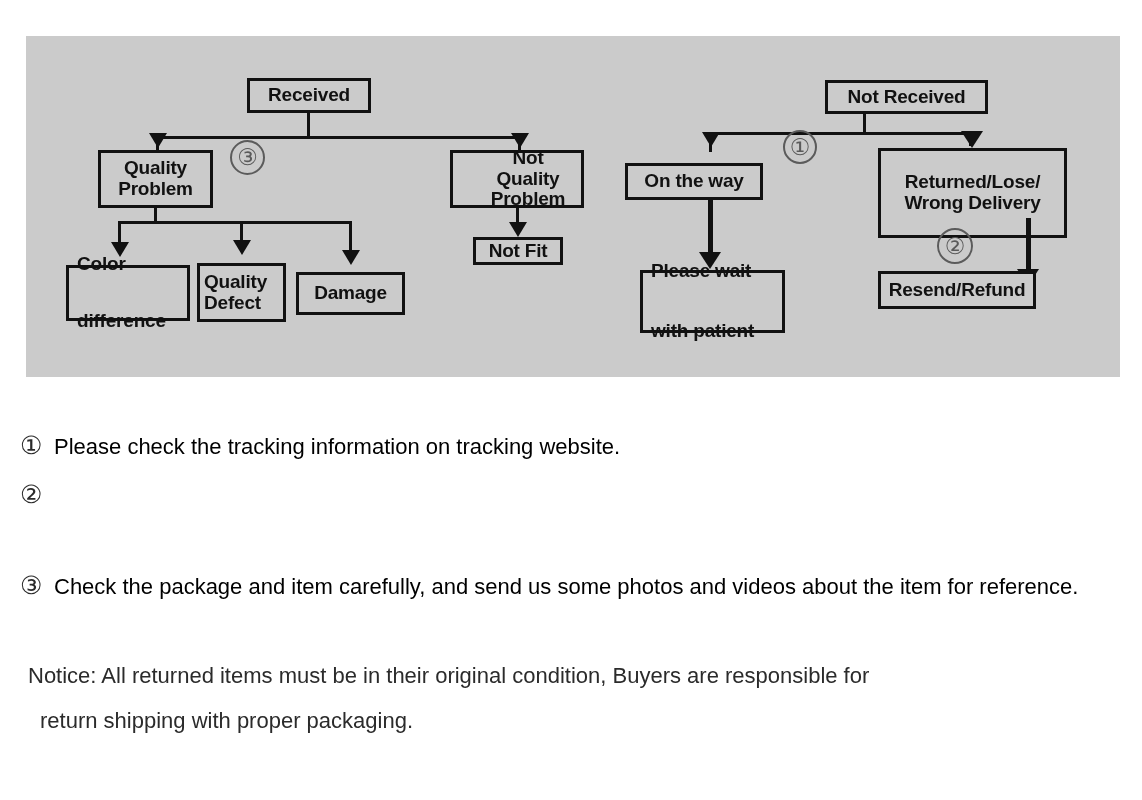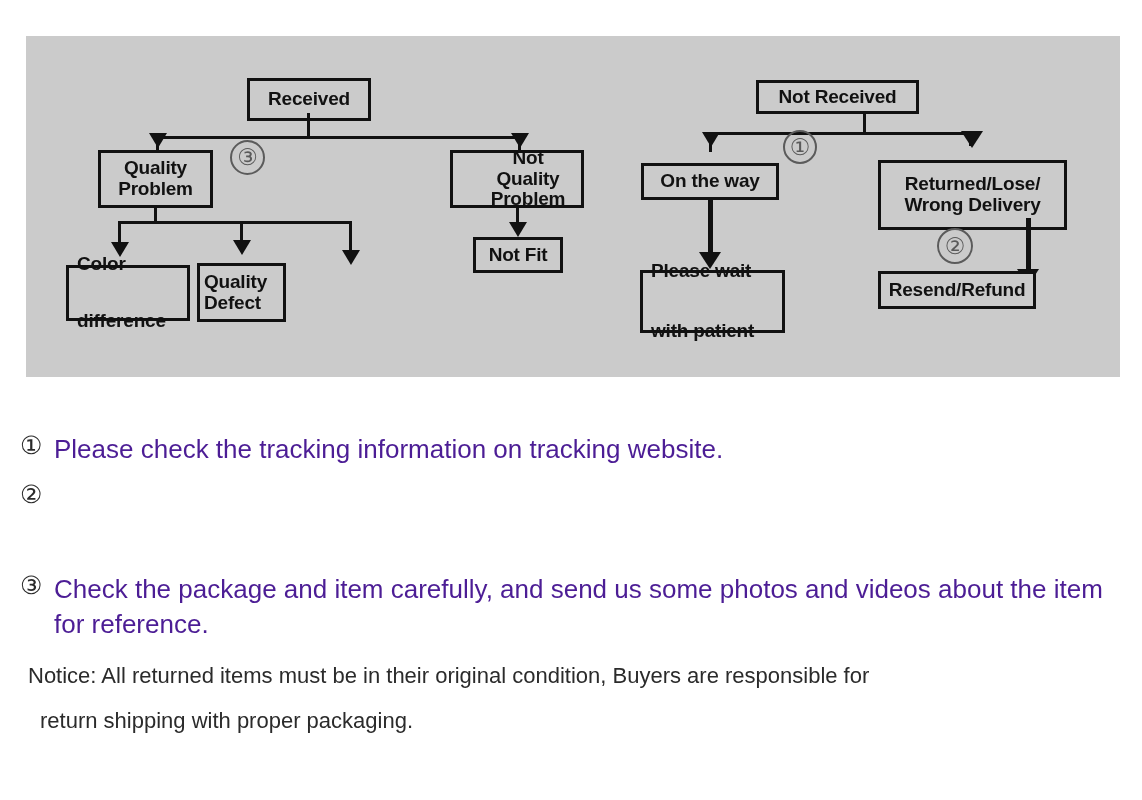--- a/index.html
+++ b/index.html
@@ -87,37 +87,37 @@
   .note-marker {
     width: 34px;
     flex: 0 0 34px;
     font-size: 25px;
     line-height: 1.15;
     color: #2b2b2b;
     font-family: "Liberation Serif", serif;
     text-align: left;
   }
   .note-text {
-    font-size: 26px;
+    font-size: 22px;
     line-height: 1.35;
-    color: #4c1d95;
+    color: #000000;
   }
   .notice-line {
     position: absolute;
     font-size: 22px;
     line-height: 1.35;
     color: #2b2b2b;
   }
 </style>
 </head>
 <body>
 
 <div id="diagram-panel">
 
-  <div class="node" style="left:221px; top:42px; width:124px; height:43px;">
+  <div class="node" style="left:221px; top:42px; width:124px; height:35px;">
     <span>Received</span>
   </div>
 
   <div class="vline" style="left:281px; top:77px; height:23px;"></div>
 
   <div class="hline" style="left:130px; top:100px; width:365px;"></div>
 
   <div class="vline" style="left:130px; top:100px; height:18px;"></div>
   <div class="arrow" style="left:123px; top:97px;"></div>
 
@@ -150,47 +150,50 @@
   <div class="node two-line" style="left:40px; top:229px; width:124px; height:56px; flex-direction:column; align-items:flex-start; padding-left:8px;gap:36px;">
     <span>Color</span>
     <span>difference</span>
   </div>
 
   <div class="node two-line" style="left:171px; top:227px; width:89px; height:59px; flex-direction:column; align-items:flex-start; padding-left:4px;">
     <span>Quality</span>
     <span>Defect</span>
   </div>
 
+  <div class="node" style="left:270px; top:236px; width:109px; height:43px;">
+    <span>Damage</span>
+  </div>
 
   <div class="vline" style="left:490px; top:172px; height:18px;"></div>
   <div class="arrow" style="left:483px; top:186px;"></div>
-  <div class="node" style="left:447px; top:201px; width:90px; height:36px;align-items:center;">
+  <div class="node" style="left:447px; top:201px; width:90px; height:28px;align-items:center;">
     <span>Not Fit</span>
   </div>
 
-  <div class="node" style="left:730px; top:44px; width:163px; height:34px;">
+  <div class="node" style="left:799px; top:44px; width:163px; height:34px;">
     <span>Not Received</span>
   </div>
 
   <div class="vline" style="left:837px; top:78px; height:18px;"></div>
   <div class="hline" style="left:683px; top:96px; width:263px;"></div>
   <div class="vline" style="left:683px; top:96px; height:20px;"></div>
   <div class="arrow" style="left:676px; top:96px;"></div>
   <div class="vline" style="left:943px; top:96px; height:14px;"></div>
   <div class="arrow big" style="left:935px; top:95px;"></div>
 
-  <div class="node" style="left:615px; top:127px; width:138px; height:37px;">
+  <div class="node" style="left:599px; top:127px; width:138px; height:37px;">
     <span>On the way</span>
   </div>
 
   <div class="circ" style="left:757px; top:94px; width:34px; height:34px;">
     <span>①</span>
   </div>
 
-  <div class="node two-line" style="left:852px; top:112px; width:189px; height:70px; flex-direction:column;margin-top:12px;">
+  <div class="node two-line" style="left:852px; top:112px; width:189px; height:90px; flex-direction:column;">
     <span>Returned/Lose/</span>
     <span>Wrong Delivery</span>
   </div>
 
   <div class="vline thick" style="left:682px; top:164px; height:57px;"></div>
   <div class="arrow big" style="left:673px; top:216px;"></div>
   <div class="node two-line" style="left:614px; top:234px; width:145px; height:63px; flex-direction:column; align-items:flex-start; padding-left:8px;gap:39px;">
     <span>Please wait</span>
     <span>with patient</span>
   </div>

